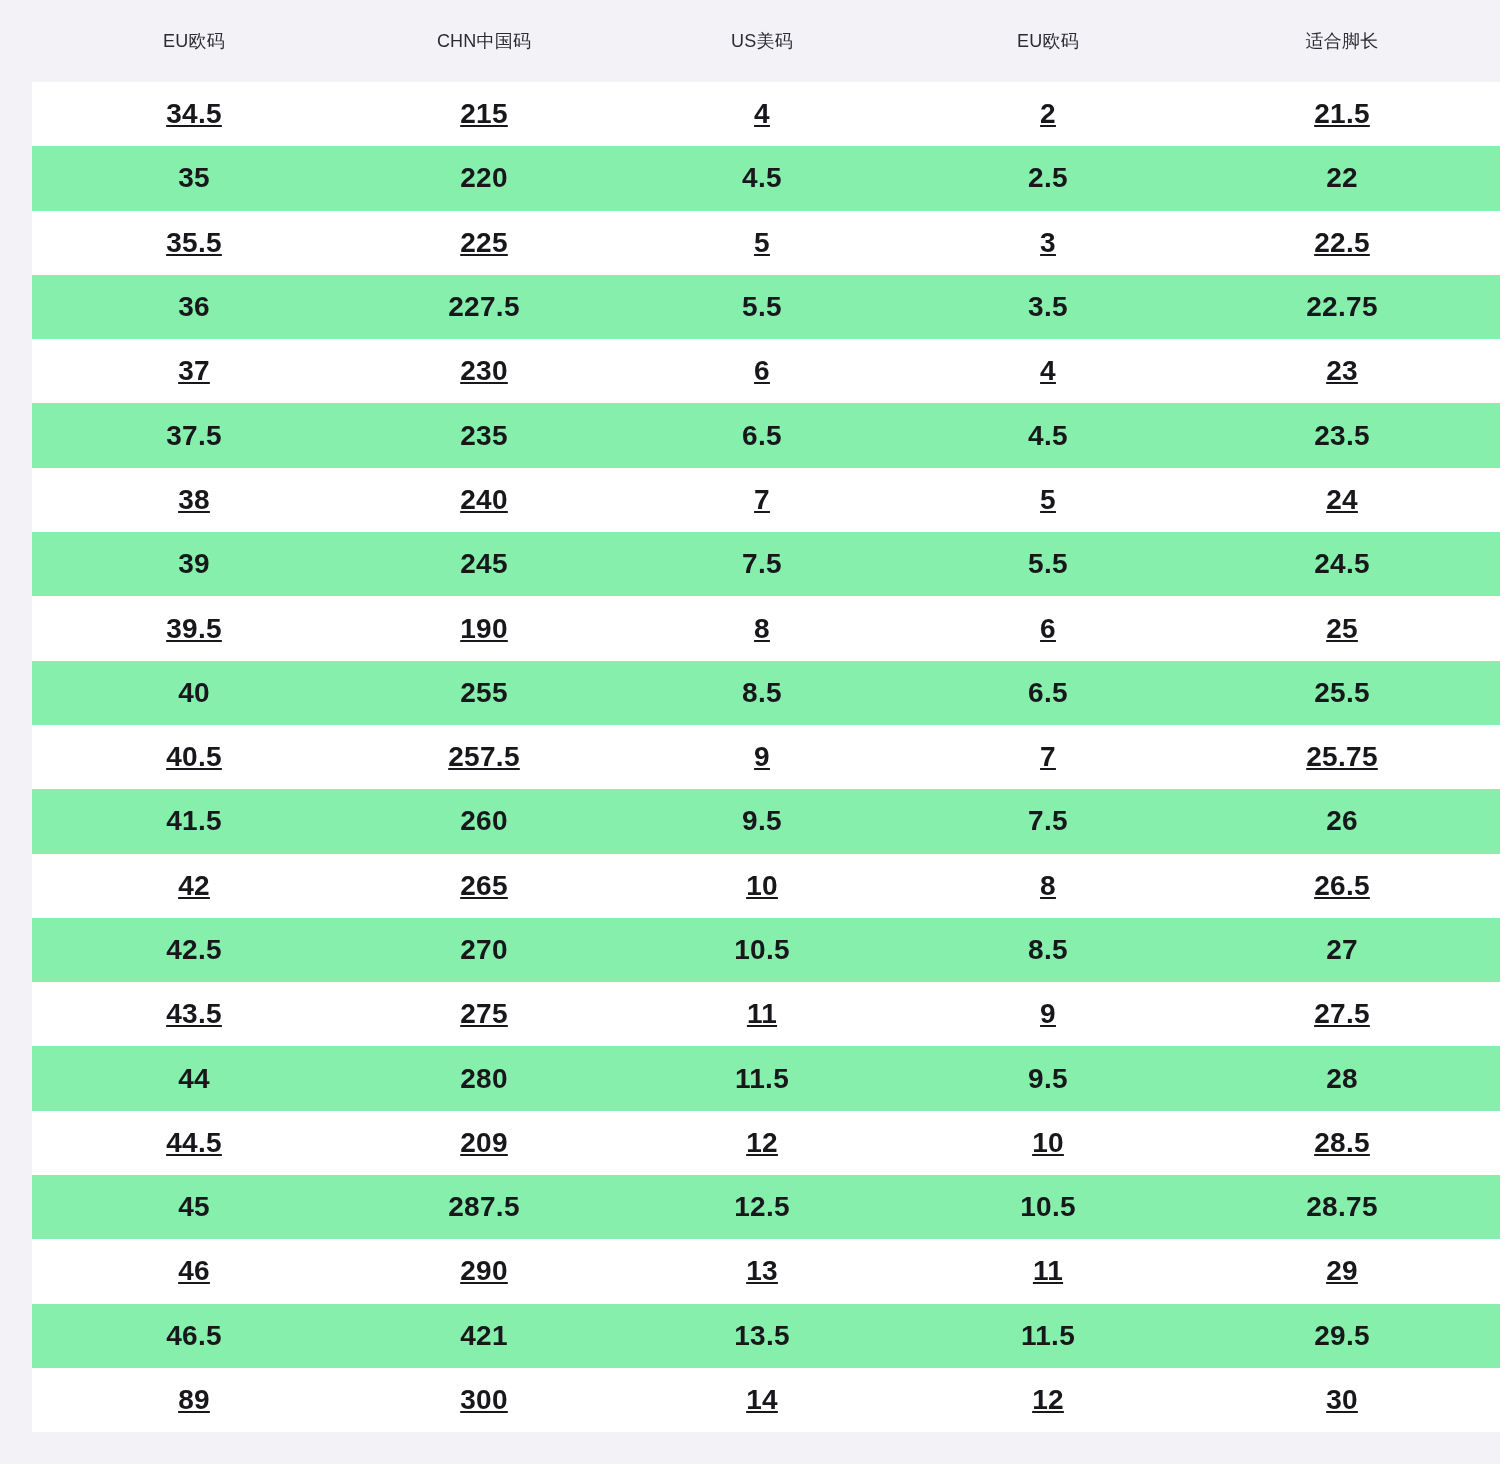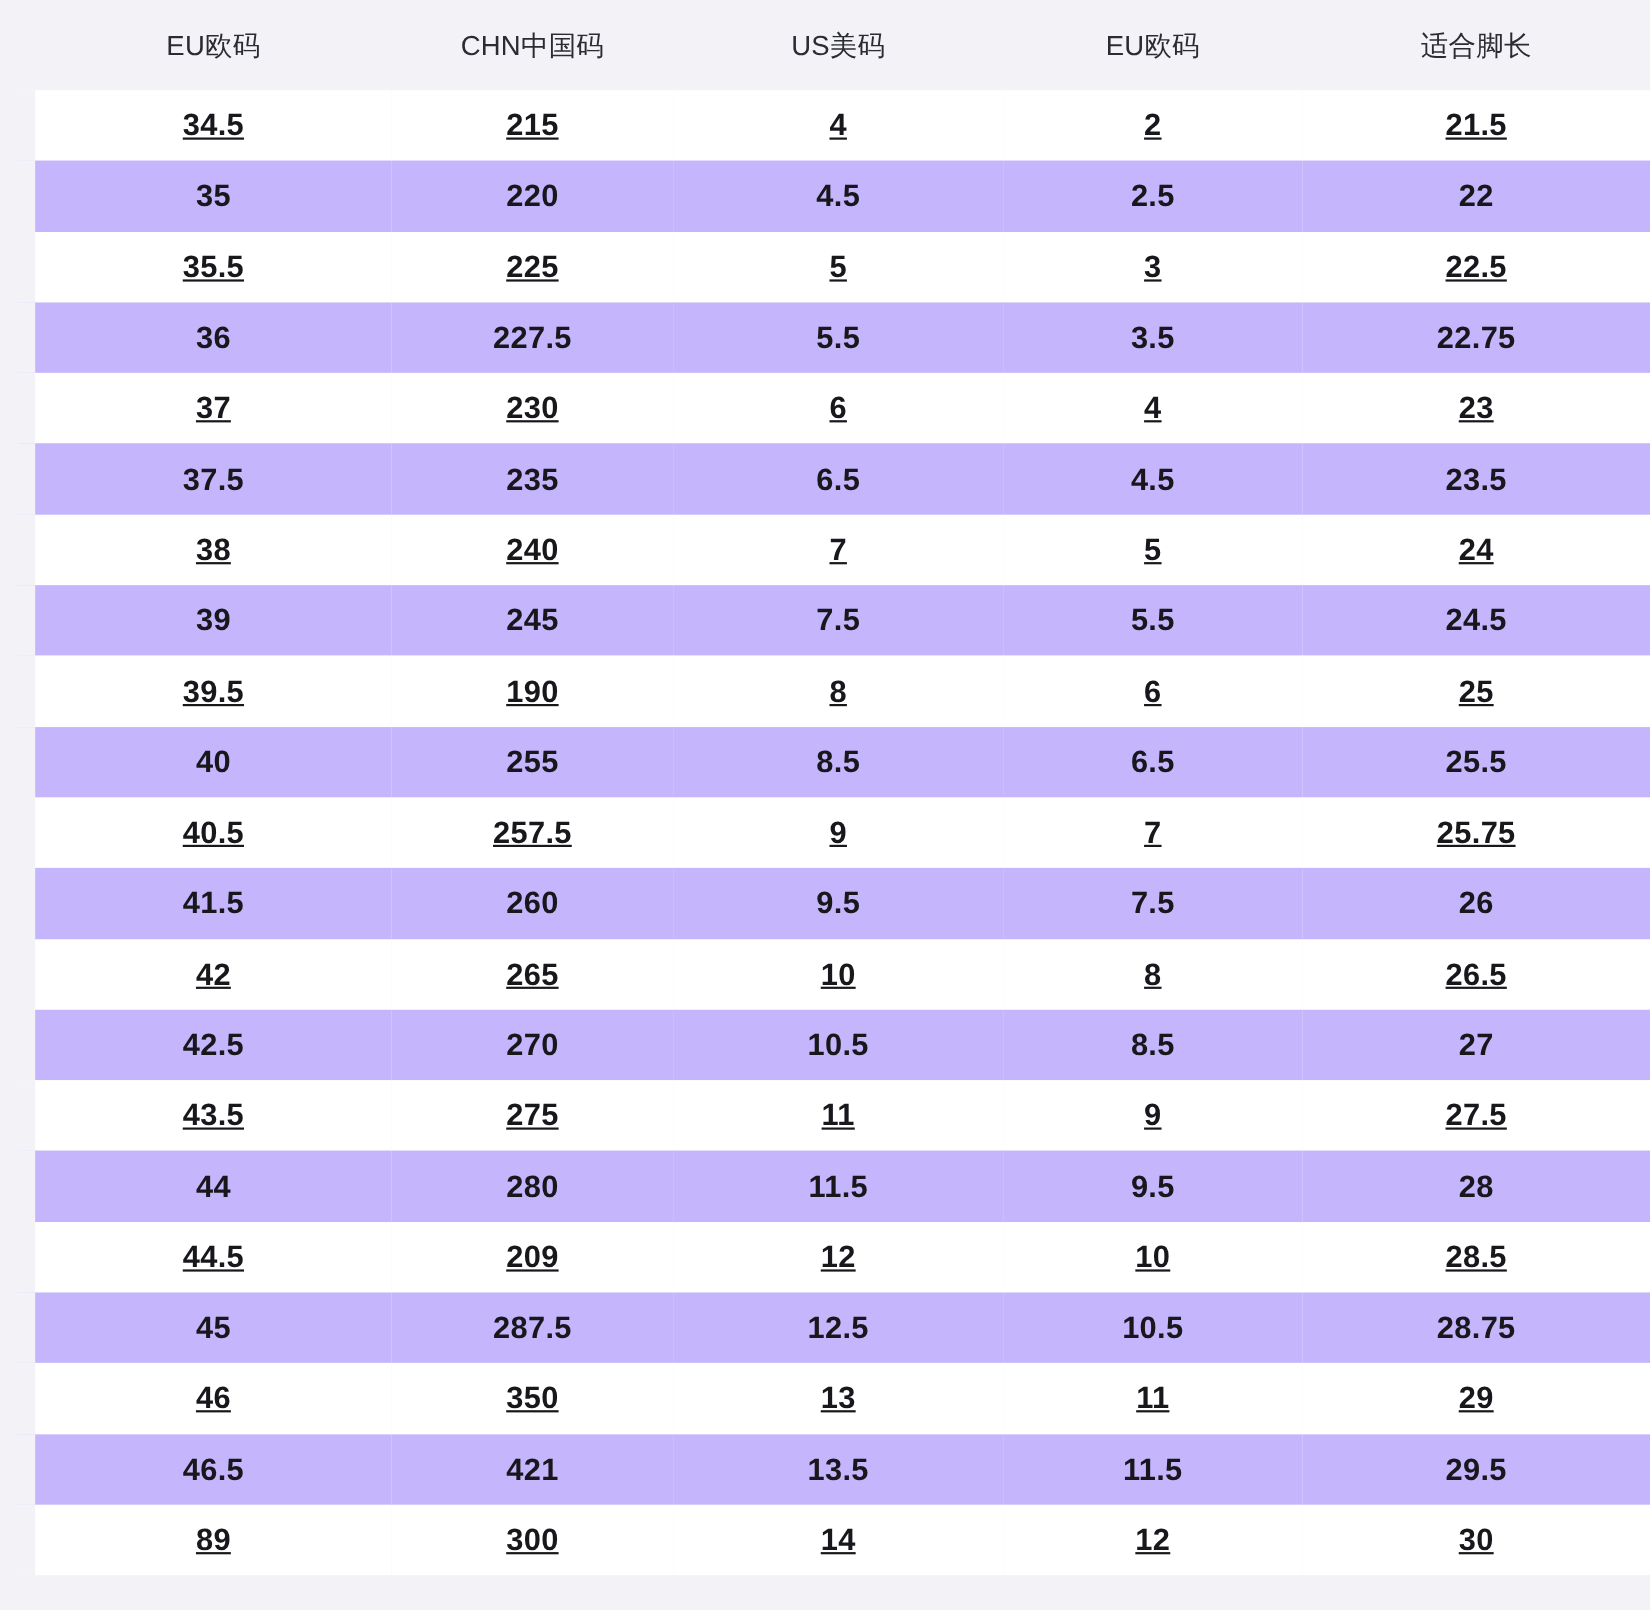--- a/index.html
+++ b/index.html
@@ -35,21 +35,21 @@
   .size-table col.c-eu   { width: 340px; }
   .size-table col.c-chn  { width: 256px; }
   .size-table col.c-us   { width: 300px; }
   .size-table col.c-uk   { width: 272px; }
   .size-table col.c-len  { width: 332px; }
 
   .size-table thead th {
     height: 82px;
     background: #f2f2f7;
     color: #2b2b33;
-    font-size: 25px;
+    font-size: 18px;
     font-weight: 400;
     text-align: center;
     vertical-align: middle;
     padding: 0;
     letter-spacing: 0.2px;
   }
 
   .size-table tbody td {
     height: 64.3px;
     font-size: 28px;
@@ -59,21 +59,21 @@
     vertical-align: middle;
     padding: 0;
     letter-spacing: 0.3px;
   }
 
   .size-table tbody tr.row-odd td {
     background: #ffffff;
     text-decoration: underline;
   }
   .size-table tbody tr.row-even td {
-    background: #c4b5fd;
+    background: #86efac;
   }
 
   
   .size-table tbody td:first-child {
     border-left: 32px solid #f2f2f7;
   }
   .size-table tbody td:last-child {
     border-right: 32px solid #f2f2f7;
   }
   .size-table thead th:first-child {
@@ -226,21 +226,21 @@
         </tr>
         <tr class="row-even">
           <td>45</td>
           <td>287.5</td>
           <td>12.5</td>
           <td>10.5</td>
           <td>28.75</td>
         </tr>
         <tr class="row-odd">
           <td>46</td>
-          <td>350</td>
+          <td>290</td>
           <td>13</td>
           <td>11</td>
           <td>29</td>
         </tr>
         <tr class="row-even">
           <td>46.5</td>
           <td>421</td>
           <td>13.5</td>
           <td>11.5</td>
           <td>29.5</td>

